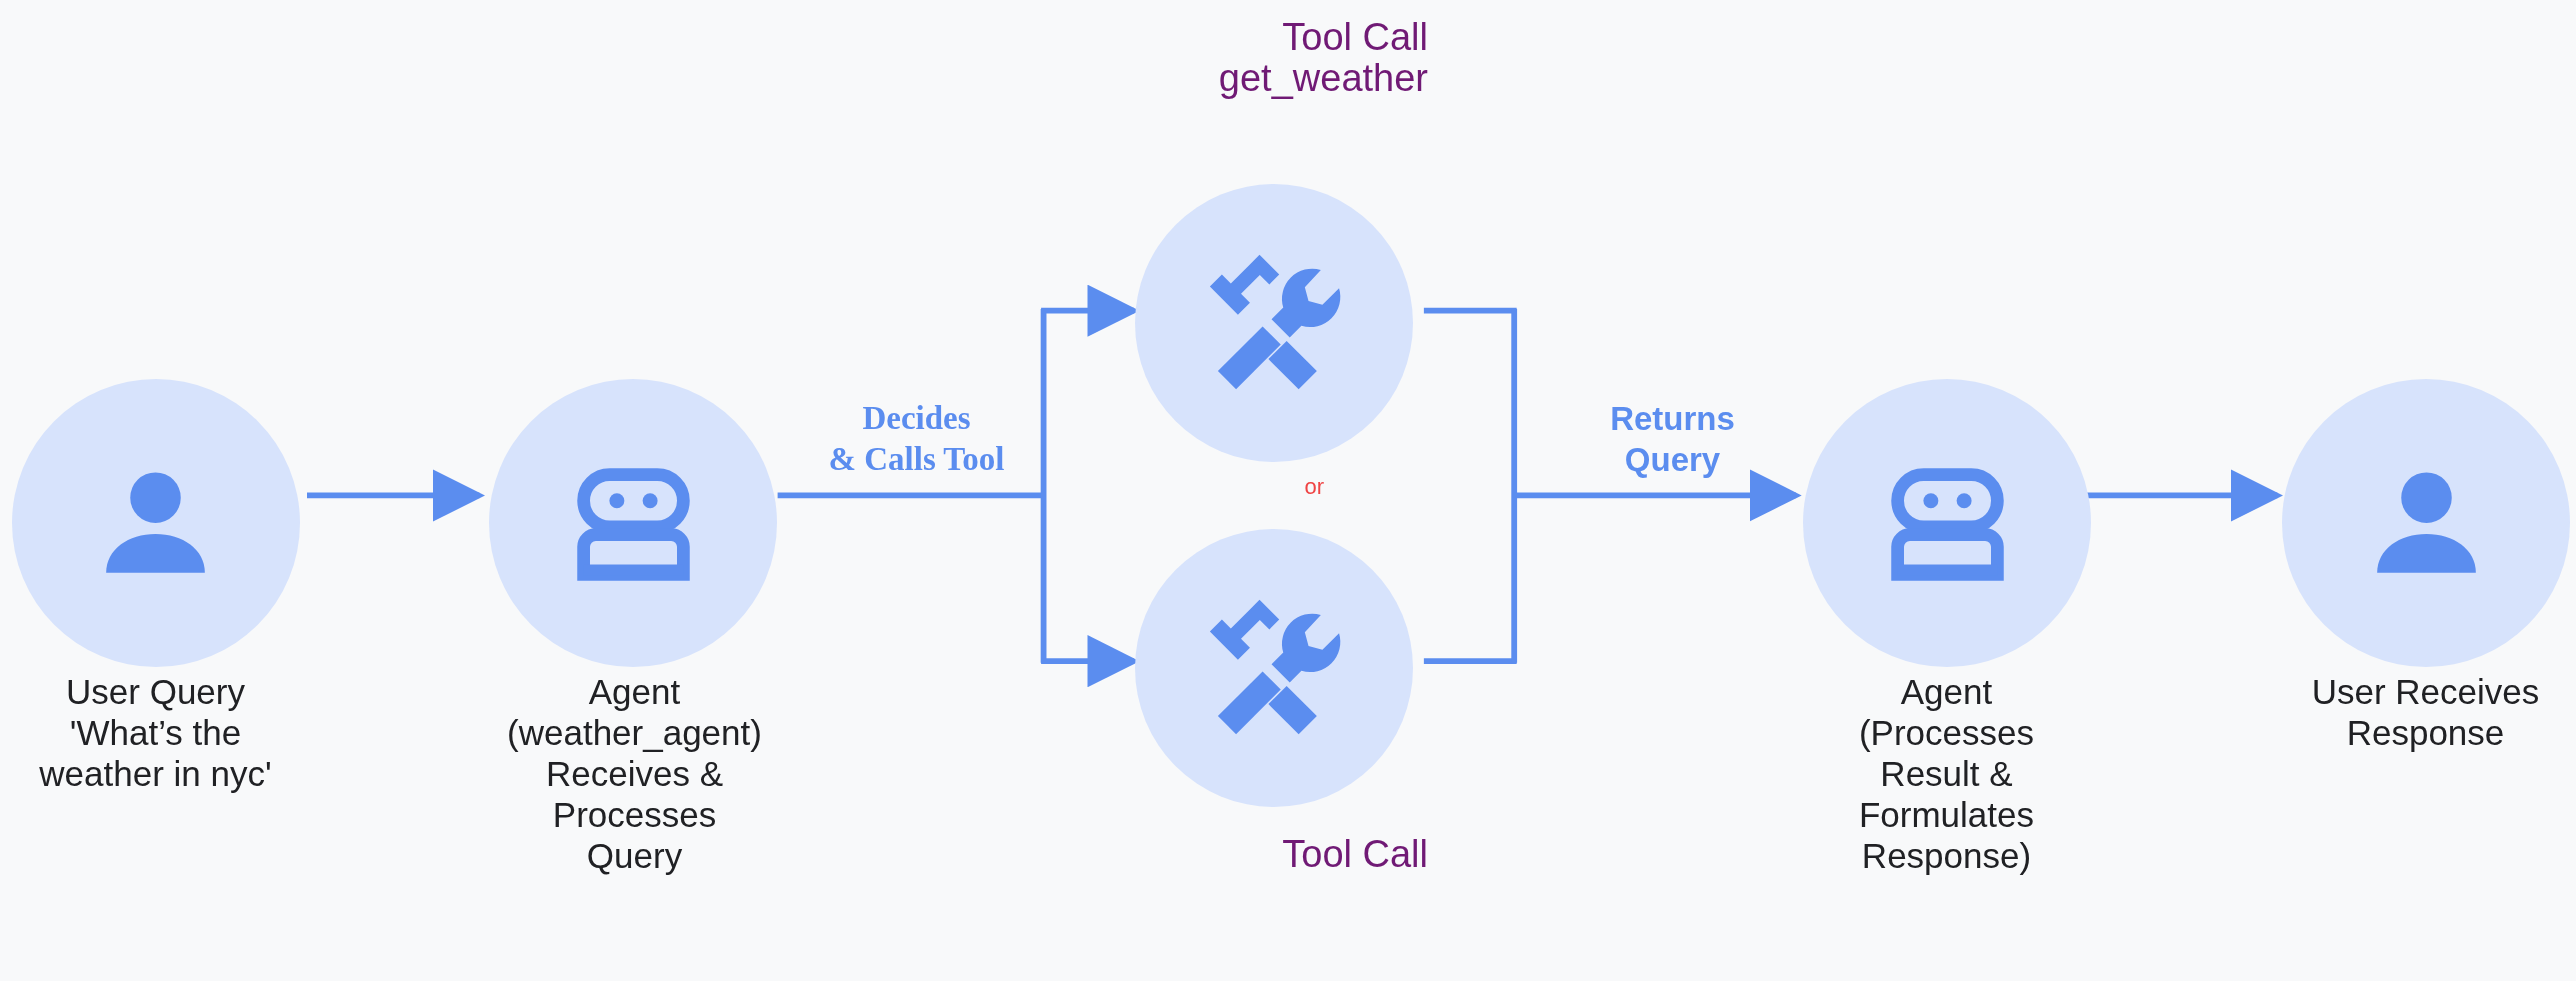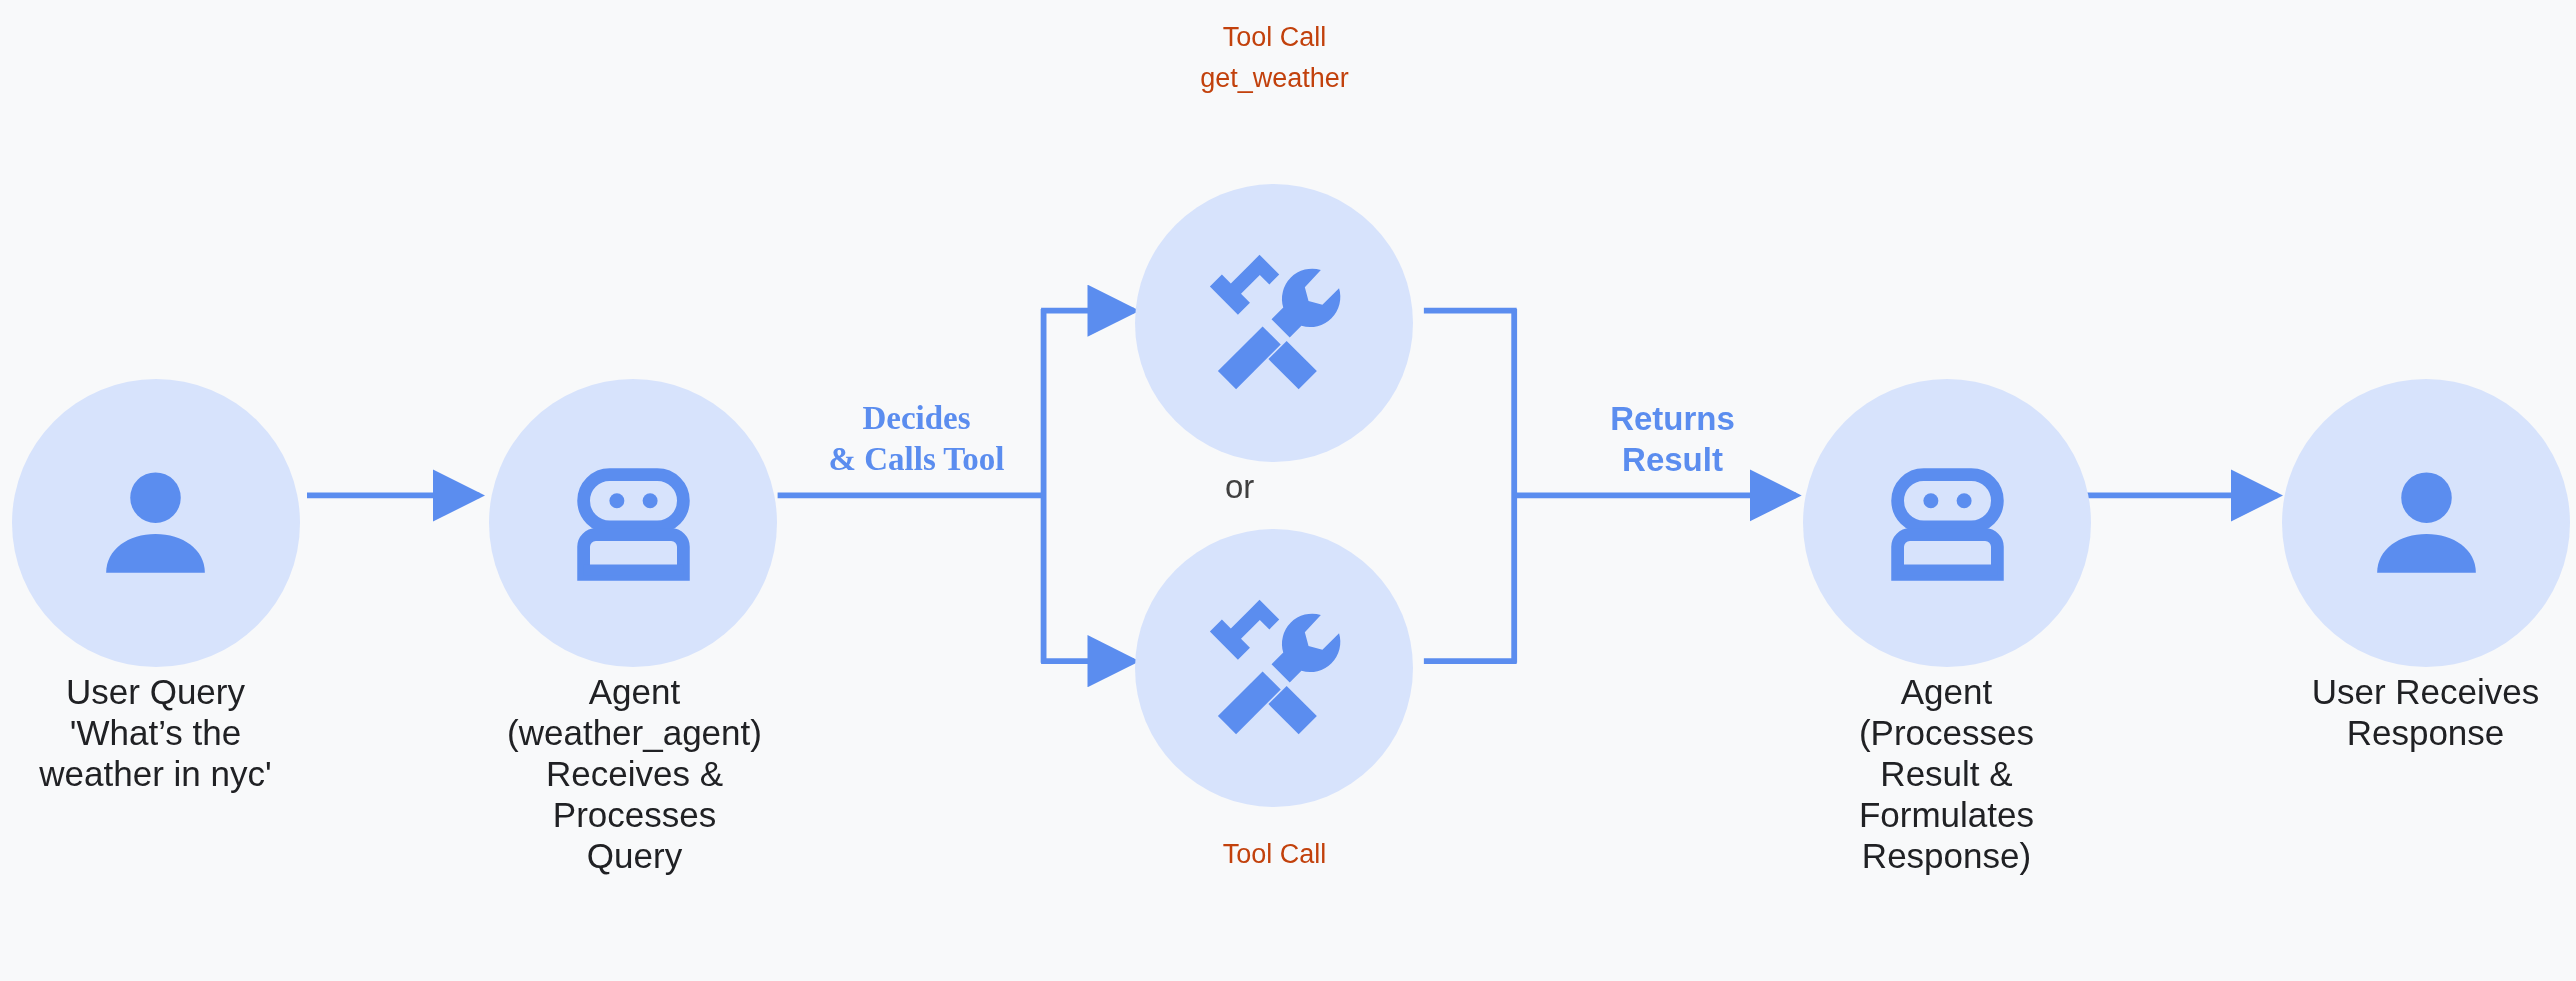--- a/index.html
+++ b/index.html
@@ -47,44 +47,44 @@
     position: absolute;
     text-align: center;
     color: #202124;
     font-size: 35px;
     line-height: 41px;
     white-space: pre-line;
     font-family: "Liberation Sans", "DejaVu Sans", sans-serif;
   }
   .caption-top {
     position: absolute;
-    text-align: center;
-    color: #c2410c;
-    font-size: 27px;
+    text-align: right;
+    color: #701a75;
+    font-size: 38px;
     line-height: 41px;
     white-space: pre-line;
   }
 
   
   .edge-label {
     position: absolute;
     text-align: center;
     color: #5b8def;
     font-weight: bold;
     font-size: 33px;
     line-height: 41px;
     white-space: pre-line;
   }
 
   
   .or-label {
     position: absolute;
-    text-align: left;
-    color: #404040;
-    font-size: 33px;
+    text-align: right;
+    color: #ef4444;
+    font-size: 22px;
     line-height: 38px;
   }
 </style>
 </head>
 <body>
 
 <div id="diagram">
 
   <svg id="connectors" viewBox="0 0 3108 1184" width="2576" height="981" xmlns="http://www.w3.org/2000/svg">
     <defs>
@@ -188,16 +188,16 @@
       <path d="M3.6 20.4c0-4.0 3.8-6.6 8.4-6.6s8.4 2.6 8.4 6.6z" fill="#5b8def"></path>
     </svg>
   </div>
   <div class="caption" style="left:2243px; top:671px; width:365px;">User Receives
 Response</div>
 
   <div class="edge-label" style="left:792px; top:398px; width:249px;font-family:Liberation Serif, serif;">Decides
 &amp; Calls Tool</div>
 
   <div class="edge-label" style="left:1550px; top:398px; width:245px;">Returns
-Result</div>
+Query</div>
 
 </div>
 
 
 </body></html>

